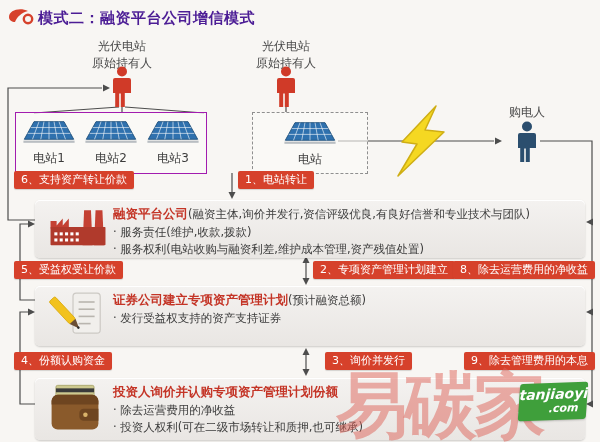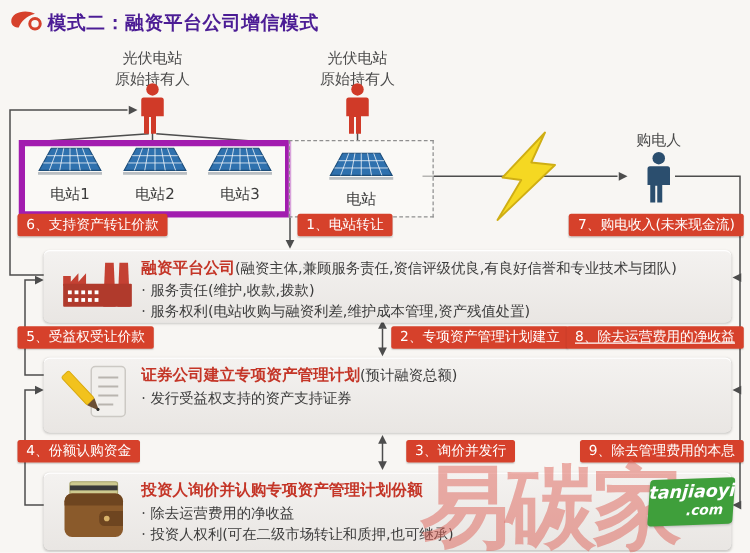--- a/index.html
+++ b/index.html
@@ -12,22 +12,22 @@
 
   
   .wires{position:absolute;left:0;top:0;z-index:1;}
 
   
   .actor-label{position:absolute;font-size:12px;color:#4a4a4a;text-align:center;line-height:1.45;white-space:pre-line;z-index:3;}
   .person{position:absolute;z-index:3;}
 
   
   .plants-box{position:absolute;top:112px;height:62px;box-sizing:border-box;display:flex;align-items:flex-end;justify-content:space-around;padding:4px 2px 5px;z-index:2;background:rgba(252,251,249,.6);}
-  .plants-box.solid{left:15px;width:218px;border:5px solid #a21caf;}
-  .plants-box.dashed{left:231px;width:116px;border:1px dashed #8f8f8f;}
+  .plants-box.solid{left:15px;width:192px;border:1px solid #a21caf;align-items:center;}
+  .plants-box.dashed{left:252px;width:116px;border:1px dashed #8f8f8f;}
   .plant{display:flex;flex-direction:column;align-items:center;gap:1px;}
   .plant span{font-size:12px;color:#3c3c3c;}
 
   
   .badge{position:absolute;background:#d6412b;color:#fff;font-size:11px;line-height:1;padding:3px 7px 4px;border-radius:2px;z-index:4;white-space:nowrap;box-shadow:0 1px 1px rgba(0,0,0,.15);}
 
   
   .bigbox{position:absolute;left:35px;width:550px;box-sizing:border-box;background:linear-gradient(180deg,#f4f2f0 0%,#e9e6e3 100%);border-radius:5px;box-shadow:0 1px 2px rgba(0,0,0,.18),inset 0 1px 0 #fff;z-index:3;}
   .bigbox .boxicon{position:absolute;left:14px;top:50%;transform:translateY(-50%);}
   .bigbox .content{margin-left:78px;padding:5px 8px 0 0;font-size:11.5px;color:#3c3c3c;line-height:1.5;}
@@ -194,25 +194,24 @@
             <line x1="7.7" y1="16.3" x2="56.3" y2="16.3"></line>
         </g>
         <rect x="3" y="24.5" width="58" height="2.5" fill="#b9bec2"></rect>
       </svg>
       <span>电站</span>
     </div>
   </div>
 
   <div class="badge" style="left:14px;top:171px;">6、支持资产转让价款</div>
   <div class="badge" style="left:238px;top:171px;">1、电站转让</div>
-  <div class="badge" style="right:5px;top:171px;">7、购电收入(未来现金流)</div>
 
   <div class="badge" style="left:14px;top:261px;">5、受益权受让价款</div>
   <div class="badge" style="left:313px;top:261px;">2、专项资产管理计划建立</div>
-  <div class="badge" style="right:5px;top:261px;text-decoration:underline;">8、除去运营费用的净收益</div>
+  <div class="badge" style="right:5px;top:261px;">8、除去运营费用的净收益</div>
 
   <div class="badge" style="left:14px;top:352px;">4、份额认购资金</div>
   <div class="badge" style="left:313px;top:352px;margin-left:12px;">3、询价并发行</div>
   <div class="badge" style="right:5px;top:352px;">9、除去管理费用的本息</div>
 
   <div class="bigbox" style="top:200px;height:58px;">
     <span class="boxicon">
       <svg width="58" height="46" viewBox="0 0 76 52">
         <path d="M46,4 h9 l2,46 h-13 z" fill="#c44133"></path>
         <path d="M61,4 h9 l2,46 h-13 z" fill="#c44133"></path>
@@ -226,21 +225,21 @@
             <rect x="35" y="33" width="4" height="4"></rect>
           <rect x="7" y="41" width="4" height="4"></rect>
             <rect x="14" y="41" width="4" height="4"></rect>
             <rect x="21" y="41" width="4" height="4"></rect>
             <rect x="28" y="41" width="4" height="4"></rect>
             <rect x="35" y="41" width="4" height="4"></rect>
         </g>
       </svg>
     </span>
     <div class="content">
-      <div class="line1"><b>融资平台公司</b><span>(融资主体,兼顾服务责任,资信评级优良,有良好信誉和专业技术与团队)</span></div>
+      <div class="line1"><b>融资平台公司</b><span>(融资主体,询价并发行,资信评级优良,有良好信誉和专业技术与团队)</span></div>
       <div>· 服务责任(维护,收款,拨款)</div>
       <div>· 服务权利(电站收购与融资利差,维护成本管理,资产残值处置)</div>
     </div>
   </div>
 
   <div class="bigbox" style="top:286px;height:60px;">
     <span class="boxicon">
       <svg width="56" height="50" viewBox="0 0 70 58">
         <rect x="30" y="3" width="34" height="50" rx="4" fill="#f1efec" stroke="#ccc9c4" stroke-width="1.5"></rect>
         <g stroke="#b9b5af" stroke-width="2">

